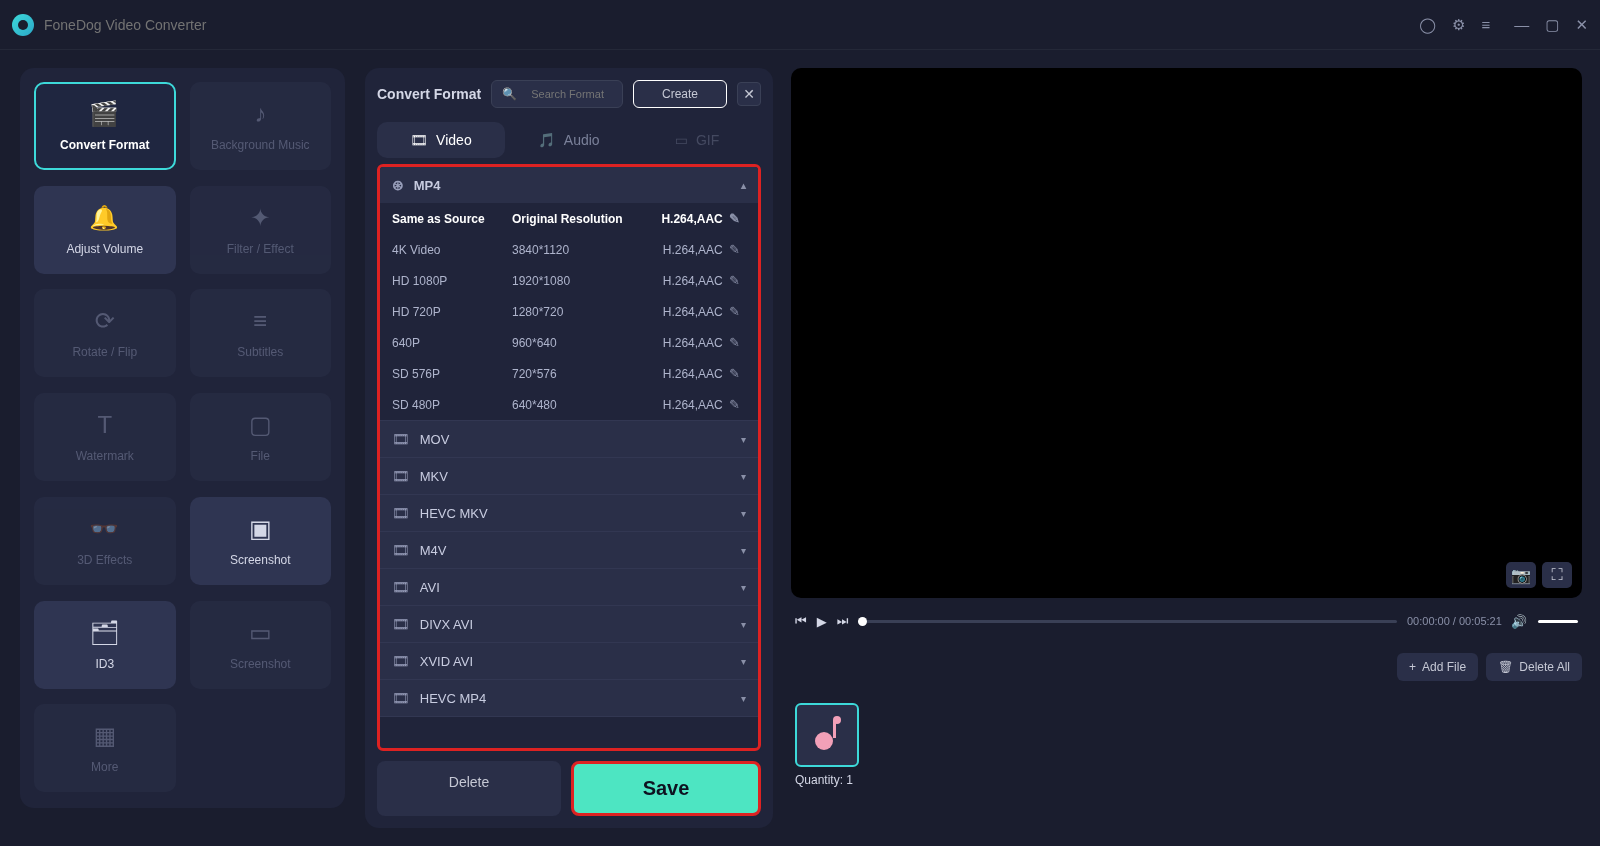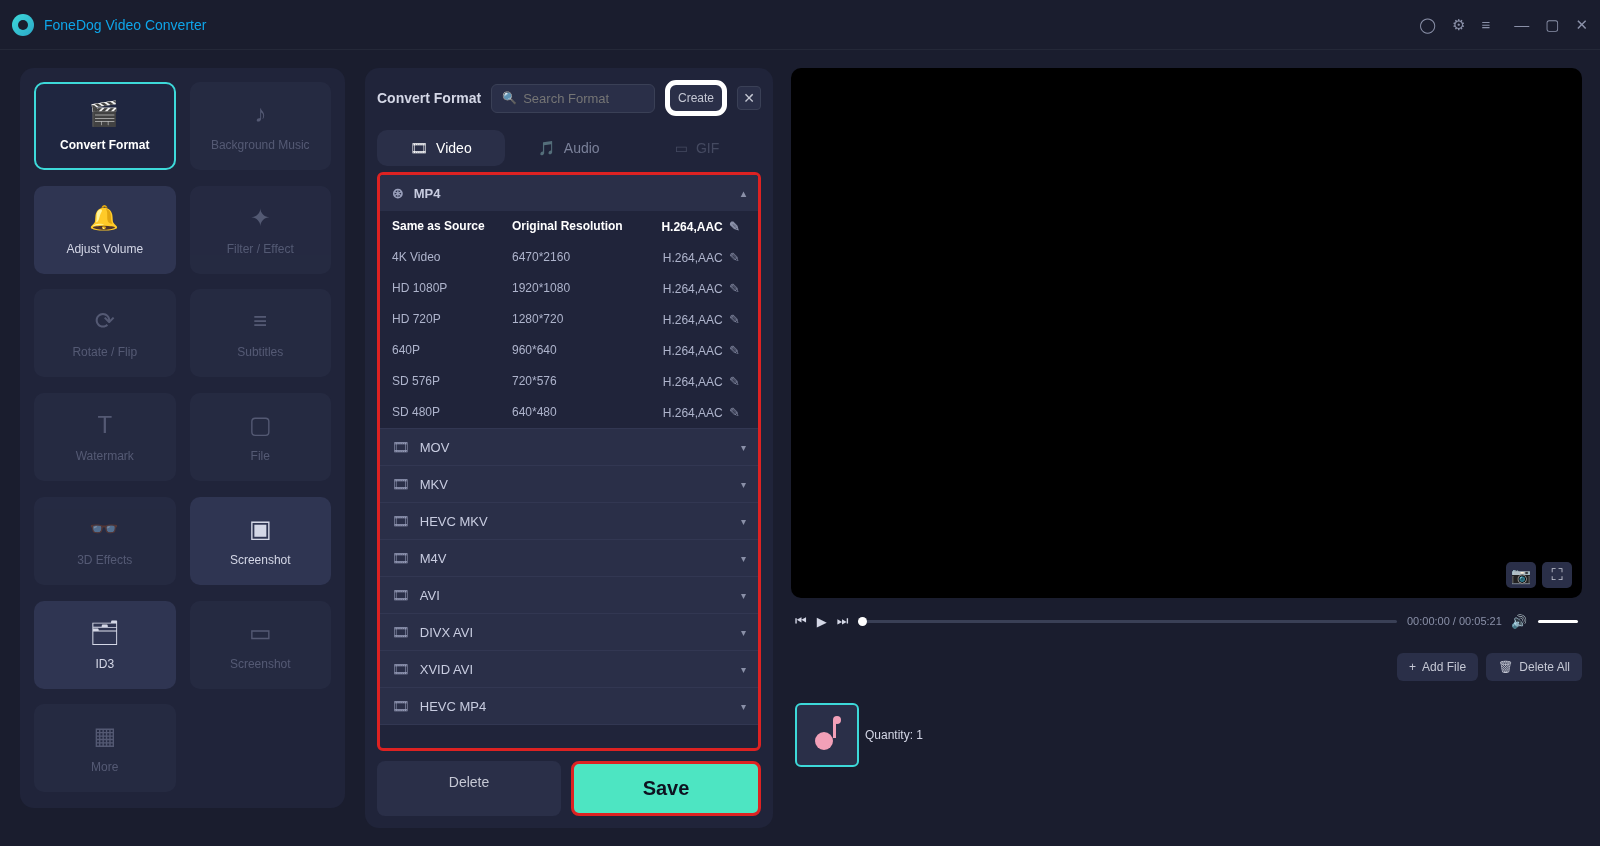--- a/index.html
+++ b/index.html
@@ -24,21 +24,21 @@
 .titlebar-left { display: flex; align-items: center; gap: 10px; }
 .logo {
   width: 22px; height: 22px; border-radius: 50%;
   background: linear-gradient(135deg, #3dd9d9, #2ba8c8);
   position: relative;
 }
 .logo::after {
   content: ""; position: absolute; width: 10px; height: 10px;
   background: #1a1d2e; border-radius: 50%; top: 6px; left: 6px;
 }
-.titlebar-title { font-size: 14px; color: #0ea5e9; font-weight: 500; }
+.titlebar-title { font-size: 14px; color: #737373; font-weight: 500; }
 .titlebar-center {
   position: absolute; left: 50%; transform: translateX(-50%);
   display: flex; gap: 0; background: #242838;
   border-radius: 22px; padding: 4px;
 }
 .tab-pill {
   padding: 8px 24px; border-radius: 18px; font-size: 13px;
   color: #d0d3e0; cursor: pointer;
 }
 .tab-pill.active { background: #3a4056; font-weight: 600; }
@@ -88,25 +88,25 @@
   display: flex; align-items: center; gap: 10px; margin-bottom: 14px;
 }
 .panel-title { font-size: 14px; font-weight: 600; color: #d4d7e6; }
 .search-box {
   flex: 1; display: flex; align-items: center; gap: 6px;
   background: #2a2f48; border-radius: 6px; padding: 6px 10px;
   color: #7a8099; font-size: 12px; border: 1px solid #3a4056;
 }
 .search-box input {
   background: none; border: none; outline: none; width: 100%;
-  color: #c5c8d4; font-size: 13px;
+  color: #c5c8d4; font-size: 11px; text-align: center;
 }
 .create-btn {
-  background: #2a2f48; border: 5px solid #ffffff; border-radius: 11px;
-  padding: 6px 8px; font-size: 12px; color: #c5c8d4; cursor: pointer;
+  background: #2a2f48; border: 1px solid #ffffff; border-radius: 6px;
+  padding: 6px 28px; font-size: 12px; color: #c5c8d4; cursor: pointer;
 }
 .close-btn {
   width: 24px; height: 24px; background: #2a2f48; border: 1px solid #3a4056;
   border-radius: 4px; color: #c5c8d4; display: flex; align-items: center;
   justify-content: center; cursor: pointer; font-size: 14px;
 }
 .subtabs { display: flex; gap: 0; margin-bottom: 6px; }
 .subtab {
   flex: 1; display: flex; align-items: center; justify-content: center;
   gap: 8px; padding: 10px; font-size: 14px; color: #7a8099; cursor: pointer;
@@ -126,21 +126,21 @@
 .format-group-head {
   display: flex; align-items: center; gap: 10px; padding: 10px 12px;
   font-size: 13px; color: #c8cce0; cursor: pointer; background: #2a2f48;
 }
 .format-group-head .chev {
   margin-left: auto; font-size: 10px; color: #8a90a8;
 }
 .format-group-head .fmt-icon { color: #9aa0bc; font-size: 14px; }
 .format-group.expanded .format-group-head { background: #2a2f48; font-weight: 600; }
 .preset-row {
-  display: flex; align-items: flex-start; padding: 8px 12px;
+  display: flex; align-items: center; padding: 8px 12px;
   font-size: 12px; color: #aeb4cc; cursor: pointer;
 }
 .preset-row.header-row { font-weight: 600; color: #fff; }
 .preset-col1 { width: 120px; }
 .preset-col2 { width: 115px; }
 .preset-col3 { flex: 1; text-align: right; padding-right: 6px; white-space: nowrap; }
 .preset-edit { color: #8a90a8; font-size: 13px; margin-left: 3px; }
 
 .panel-footer {
   display: flex; gap: 10px; margin-top: 10px;
@@ -188,21 +188,21 @@
 .file-actions {
   display: flex; justify-content: flex-end; gap: 8px; padding: 4px 0;
 }
 .file-btn {
   background: #2a2f48; border-radius: 6px; padding: 7px 12px;
   font-size: 12px; color: #c5c8d4; cursor: pointer;
   display: flex; align-items: center; gap: 6px;
 }
 .clip-tray { display: flex; gap: 12px; padding-top: 8px; padding-left: 4px; }
 .clip {
-  display: flex; flex-direction: row; align-items: center; gap: 6px;
+  display: flex; flex-direction: column; align-items: flex-start; gap: 6px;
   cursor: pointer;
 }
 .clip-thumb {
   width: 64px; height: 64px; background: #2a2f48;
   border: 2px solid #3dd9d9; border-radius: 6px;
   display: flex; align-items: center; justify-content: center;
 }
 .note-icon { width: 24px; height: 30px; position: relative; }
 .note-icon .ball {
   width: 18px; height: 18px; border-radius: 50%; background: #f2a0b8;
@@ -337,21 +337,21 @@
               <span>MP4</span>
               <span class="chev">▴</span>
             </div>
             <div class="preset-row header-row">
               <div class="preset-col1">Same as Source</div>
               <div class="preset-col2">Original Resolution</div>
               <div class="preset-col3">H.264,AAC <span class="preset-edit">✎</span></div>
             </div>
             <div class="preset-row">
               <div class="preset-col1">4K Video</div>
-              <div class="preset-col2">6470*2160</div>
+              <div class="preset-col2">3840*1120</div>
               <div class="preset-col3">H.264,AAC <span class="preset-edit">✎</span></div>
             </div>
             <div class="preset-row">
               <div class="preset-col1">HD 1080P</div>
               <div class="preset-col2">1920*1080</div>
               <div class="preset-col3">H.264,AAC <span class="preset-edit">✎</span></div>
             </div>
             <div class="preset-row">
               <div class="preset-col1">HD 720P</div>
               <div class="preset-col2">1280*720</div>

